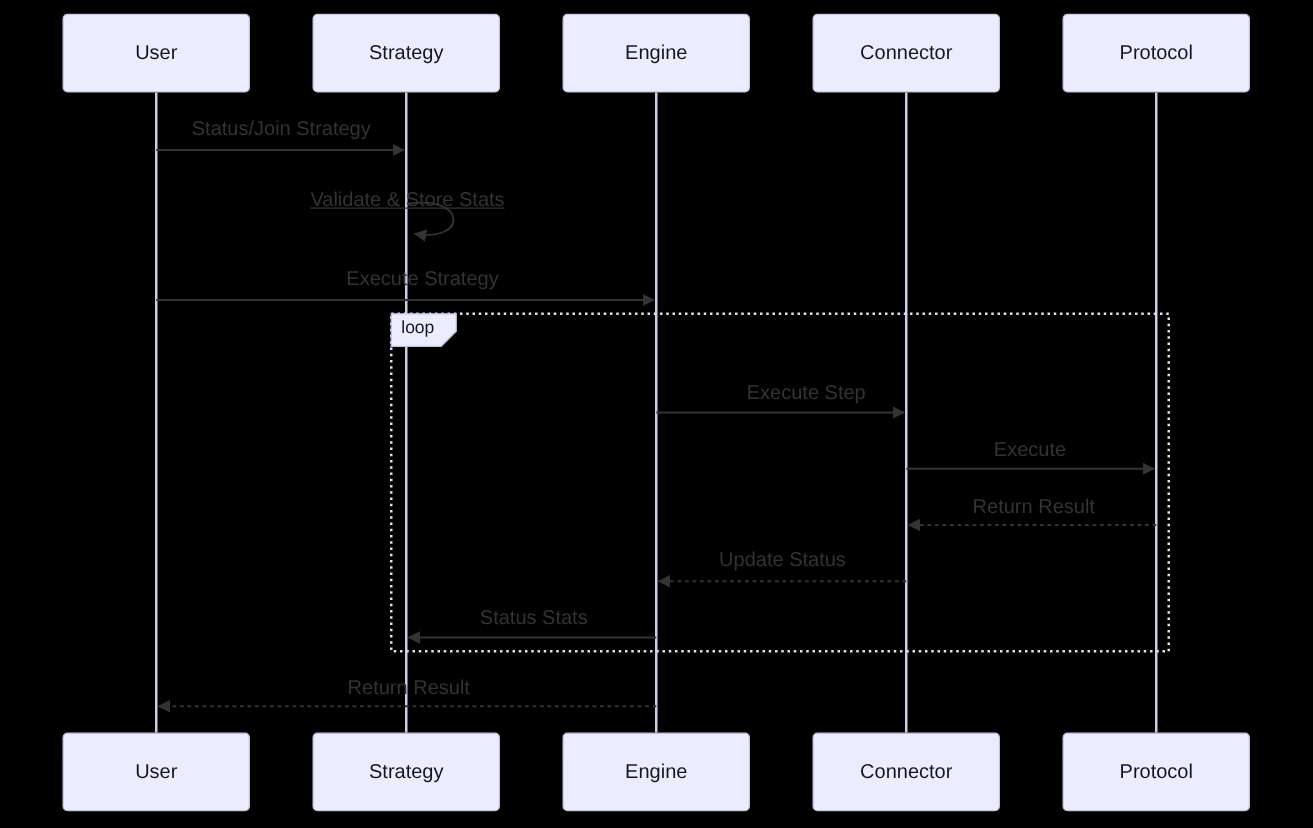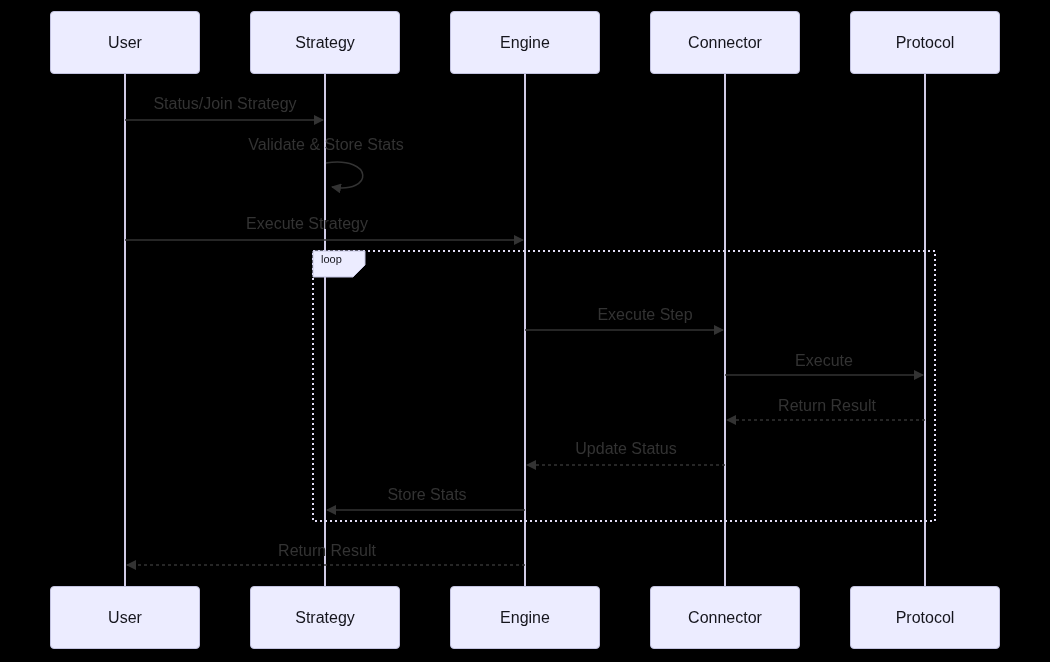--- a/index.html
+++ b/index.html
@@ -36,21 +36,21 @@
     position:absolute;
     transform:translateX(-50%);
     color:var(--msg-text);
     font-size:16px;
     white-space:nowrap;
     line-height:17px;
   }
   .loop-label-text{
     position:absolute;
     color:var(--actor-text);
-    font-size:11px;
+    font-size:14px;
     white-space:nowrap;
   }
 </style>
 </head>
 <body>
 
 <div class="stage">
 
   <svg class="layer" width="1050" height="662" viewBox="0 0 1050 662">
     <defs>
@@ -87,22 +87,22 @@
 
   <div class="actor" style="left:50px;top:586px;">User</div>
   <div class="actor" style="left:250px;top:586px;">Strategy</div>
   <div class="actor" style="left:450px;top:586px;">Engine</div>
   <div class="actor" style="left:650px;top:586px;">Connector</div>
   <div class="actor" style="left:850px;top:586px;">Protocol</div>
 
   <div class="loop-label-text" style="left:321px;top:253px;">loop</div>
 
   <div class="msg" style="left:225px;top:95px;">Status/Join Strategy</div>
-  <div class="msg" style="left:326px;top:136px;">Validate &amp; Store Stats</div>
-  <div class="msg" style="left:307px;top:215px;">Execute Strategy</div>
+  <div class="msg" style="left:326px;top:152px;text-decoration:underline;">Validate &amp; Store Stats</div>
+  <div class="msg" style="left:338px;top:215px;">Execute Strategy</div>
   <div class="msg" style="left:645px;top:306px;">Execute Step</div>
   <div class="msg" style="left:824px;top:352px;">Execute</div>
   <div class="msg" style="left:827px;top:397px;">Return Result</div>
   <div class="msg" style="left:626px;top:440px;">Update Status</div>
-  <div class="msg" style="left:427px;top:486px;">Store Stats</div>
+  <div class="msg" style="left:427px;top:486px;">Status Stats</div>
   <div class="msg" style="left:327px;top:542px;">Return Result</div>
 
 </div>
 
 </body></html>

